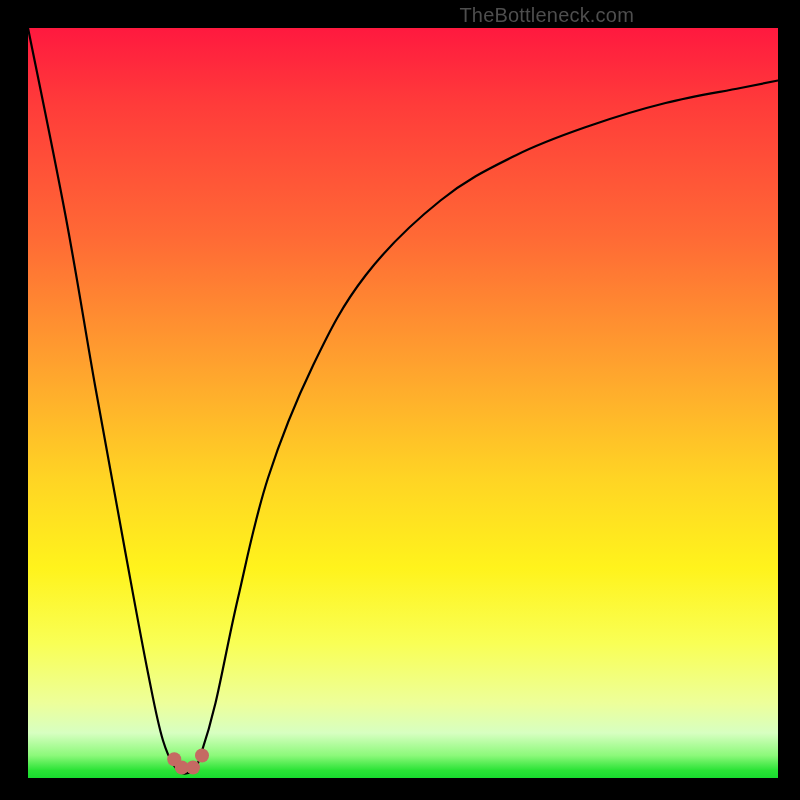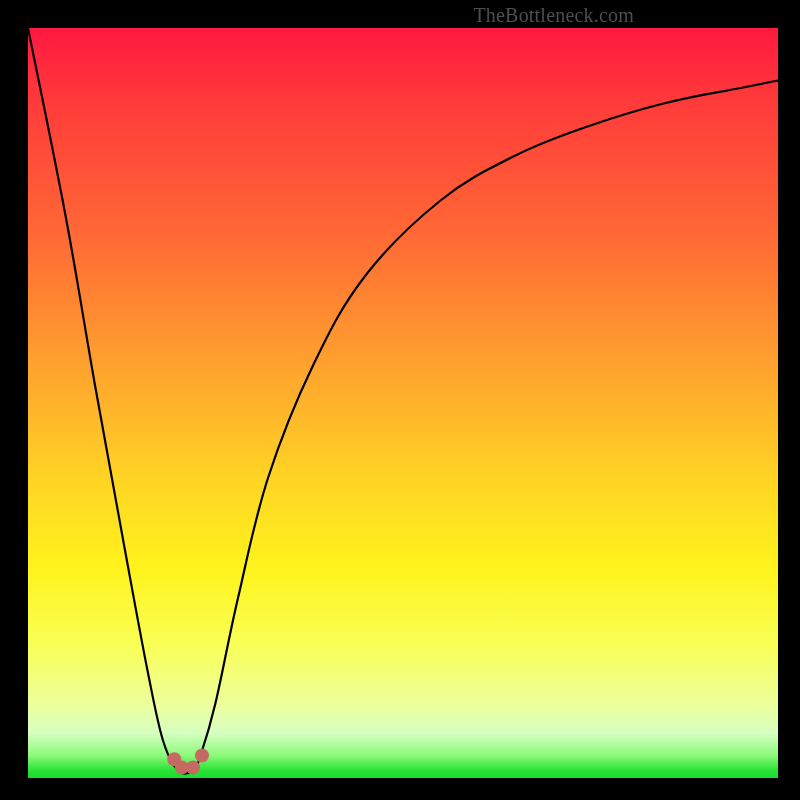--- a/index.html
+++ b/index.html
@@ -9,21 +9,20 @@
     height: 800px;
     overflow: hidden;
     background: #000;
     font-family: Arial, Helvetica, sans-serif;
   }
   .stage {
     position: relative;
     width: 644px;
     height: 800px;
     background: #000;
-    font-family: Liberation Serif, serif;
   }
   .plot {
     position: absolute;
     left: 28px;
     top: 28px;
     width: 750px;
     height: 750px;
     
     background: linear-gradient(
       to bottom,

